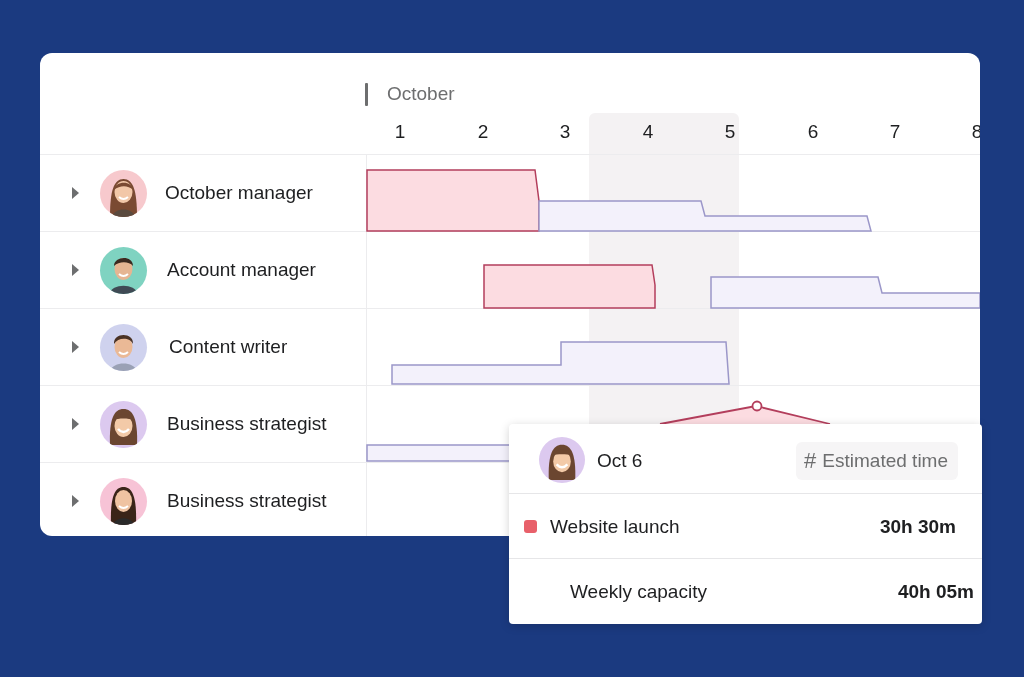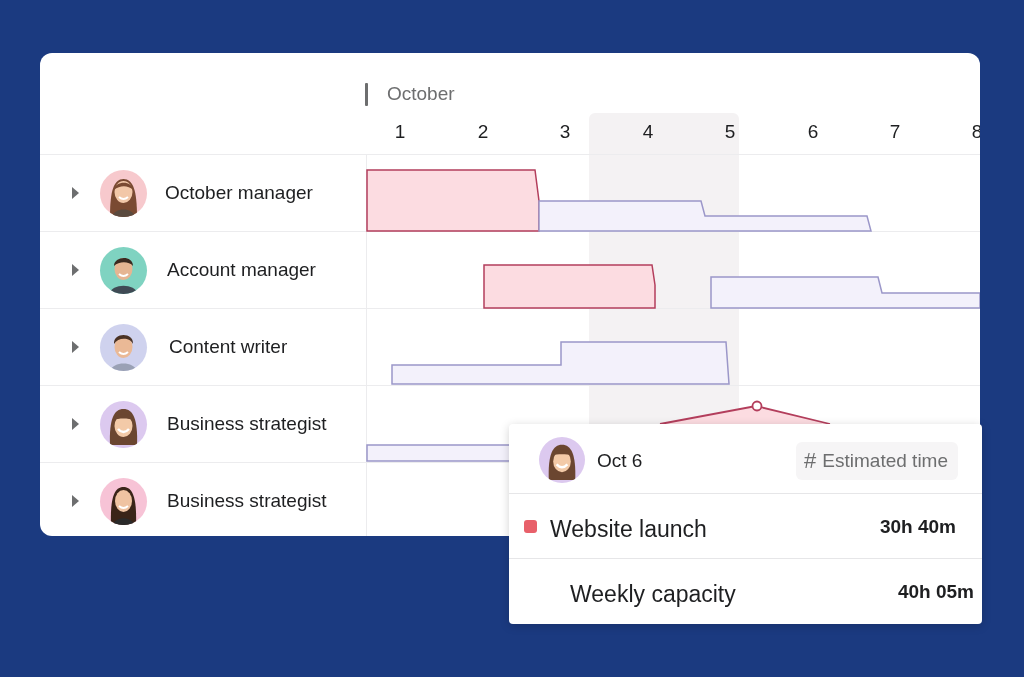--- a/index.html
+++ b/index.html
@@ -93,21 +93,21 @@
   .tt-field .hash { font-size: 22px; color: #6d6e6f; }
   .tt-row {
     position: absolute; left: 0; width: 100%; height: 65px;
   }
   .tt-row.r1 { top: 70px; border-bottom: 1px solid #e6e6e8; }
   .tt-row.r2 { top: 135px; margin-left: 20px; }
   .tt-dot {
     position: absolute; left: 15px; top: 26px; width: 13px; height: 13px;
     border-radius: 3px;
   }
-  .tt-label { position: absolute; left: 41px; top: 22px; font-size: 23px; color: #1e1f21; }
+  .tt-label { position: absolute; left: 41px; top: 22px; font-size: 19px; color: #1e1f21; }
   .tt-value { position: absolute; right: 26px; top: 22px; font-size: 19px; color: #1e1f21; font-weight: bold; }
 </style>
 </head>
 <body>
 
 <div class="card">
 
   <div class="highlight-col"></div>
 
   <div class="header">
@@ -220,19 +220,19 @@
     </div>
     <div class="tt-date">Oct 6</div>
     <div class="tt-field">
       <span class="hash">#</span>
       <span>Estimated time</span>
     </div>
   </div>
   <div class="tt-row r1">
     <div class="tt-dot" style="background:#e8606a"></div>
     <div class="tt-label">Website launch</div>
-    <div class="tt-value">30h 40m</div>
+    <div class="tt-value">30h 30m</div>
   </div>
   <div class="tt-row r2">
     <div class="tt-label">Weekly capacity</div>
     <div class="tt-value" style="right:28px">40h 05m</div>
   </div>
 </div>
 
 </body></html>

